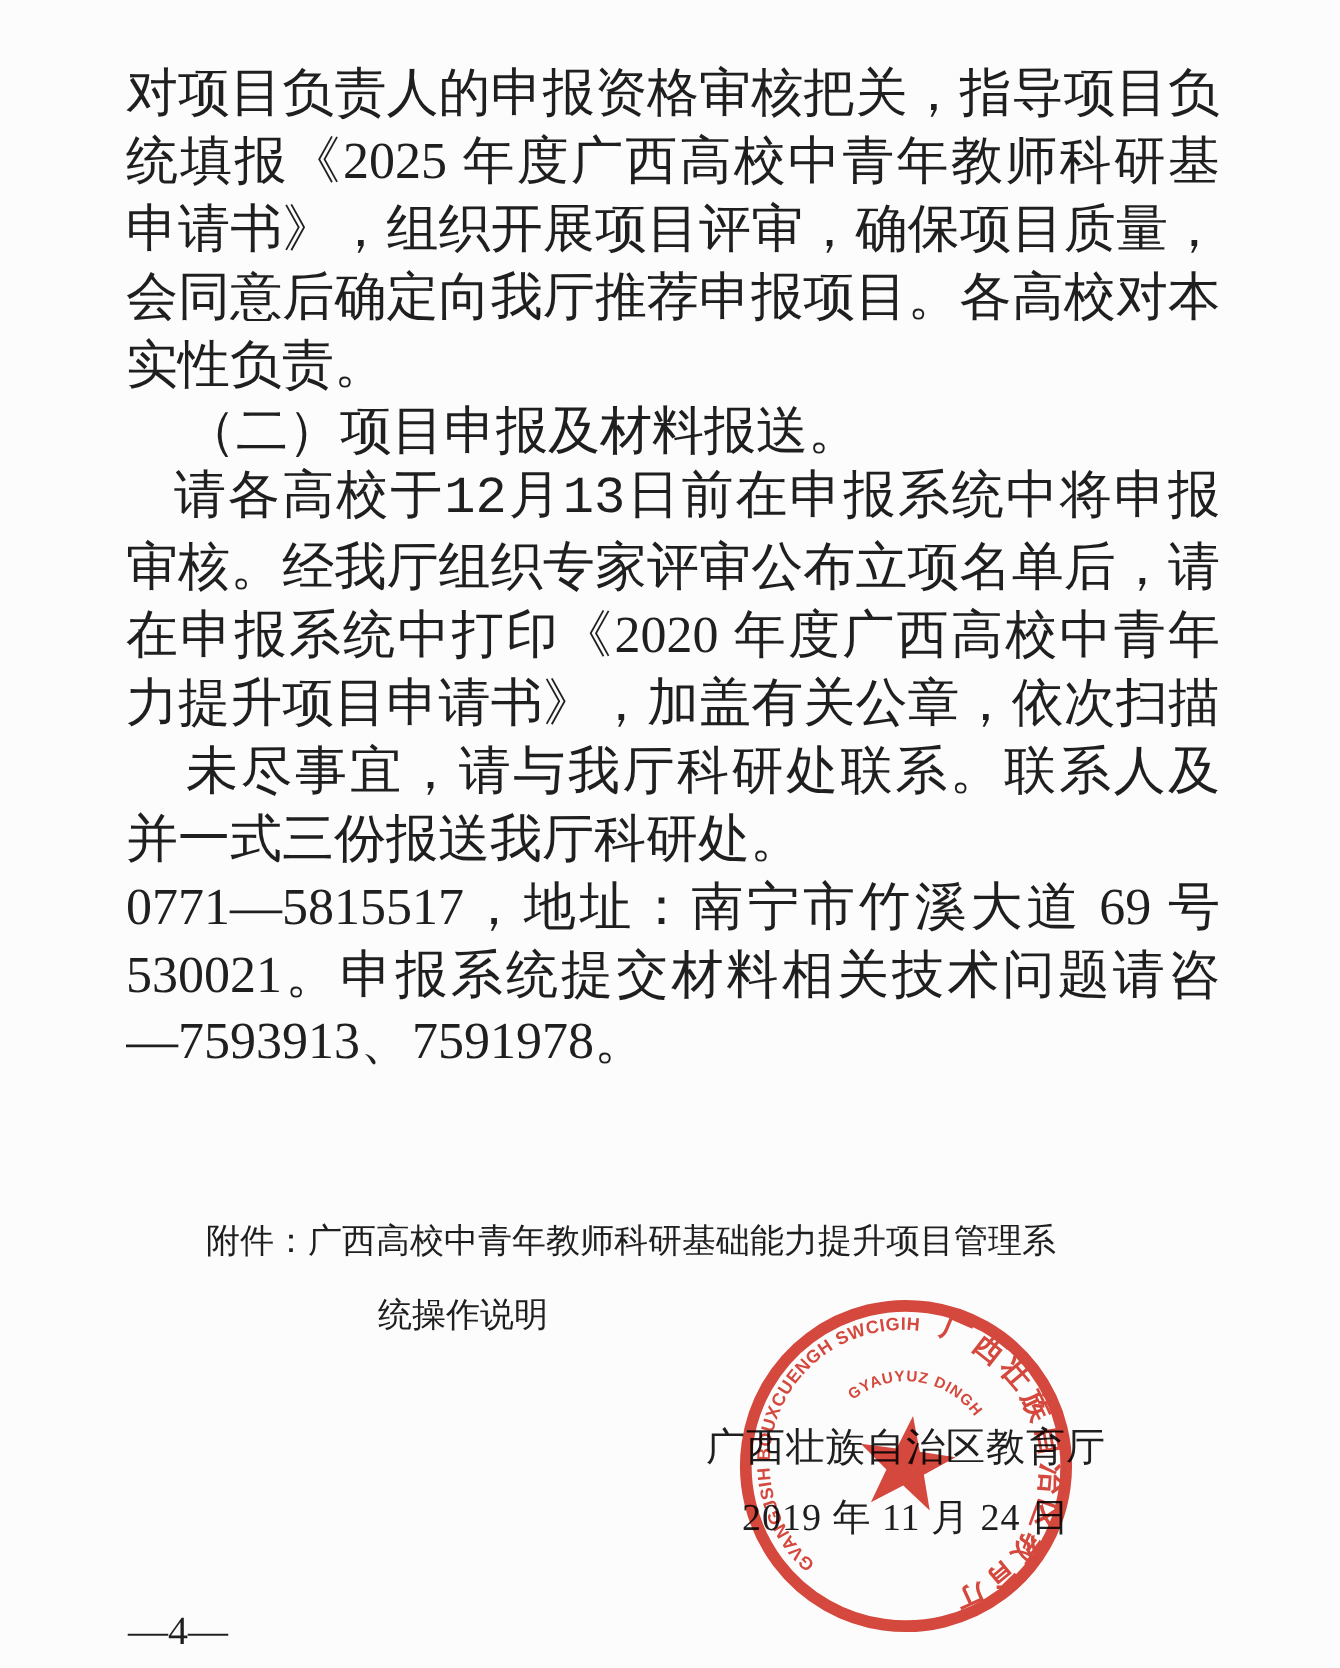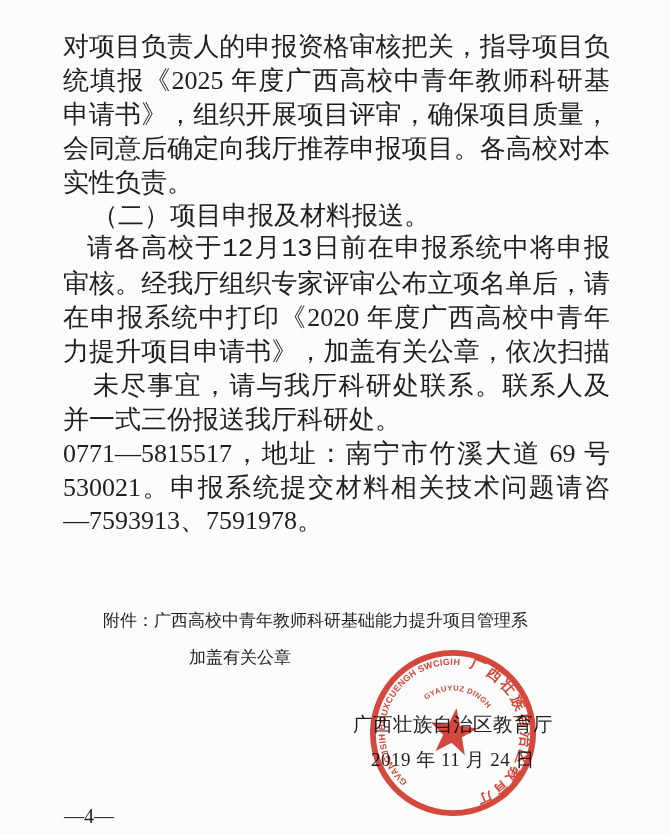--- a/index.html
+++ b/index.html
@@ -59,21 +59,21 @@
     <div class="line fill">力提升项目申请书》，加盖有关公章，依次扫描上传到申报系统，</div>
     <div class="line fill ind-c">未尽事宜，请与我厅科研处联系。联系人及电话：黄漫熙，</div>
     <div class="line">并一式三份报送我厅科研处。</div>
     <div class="line fill">0771—5815517，地址：南宁市竹溪大道 69 号 1902 室，邮编：</div>
     <div class="line fill">530021。申报系统提交材料相关技术问题请咨询：桂林电子科技</div>
     <div class="line">—7593913、7591978。</div>
   </div>
 
   <div class="attachment">
     <div class="att-line att-1">附件：广西高校中青年教师科研基础能力提升项目管理系</div>
-    <div class="att-line att-2">加盖有关公章</div>
+    <div class="att-line att-2">统操作说明</div>
   </div>
 
   <div class="sig-issuer">广西壮族自治区教育厅</div>
   <div class="sig-date">2019 年 11 月 24 日</div>
 
   <div class="page-number">—4—</div>
 
   <svg class="seal" viewBox="0 0 200 200" aria-hidden="true">
     <defs>
       <path id="arcOuter" d="M 57.6 160.6 A 74 74 0 1 1 142.4 39.4 A 74 74 0 1 1 57.6 160.6"></path>

